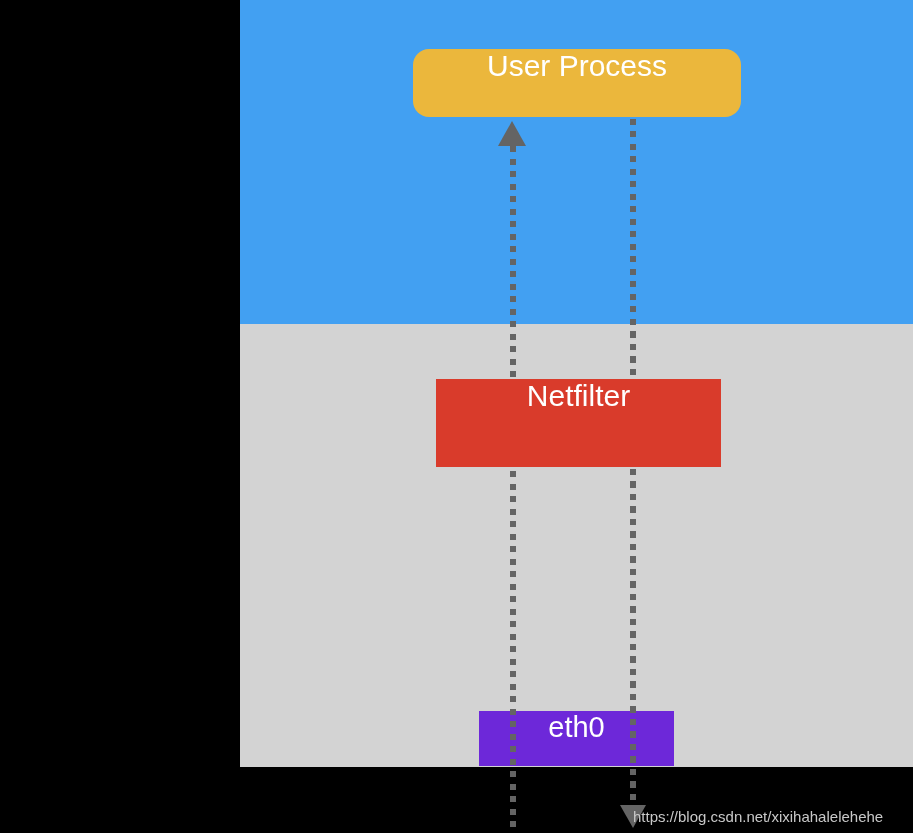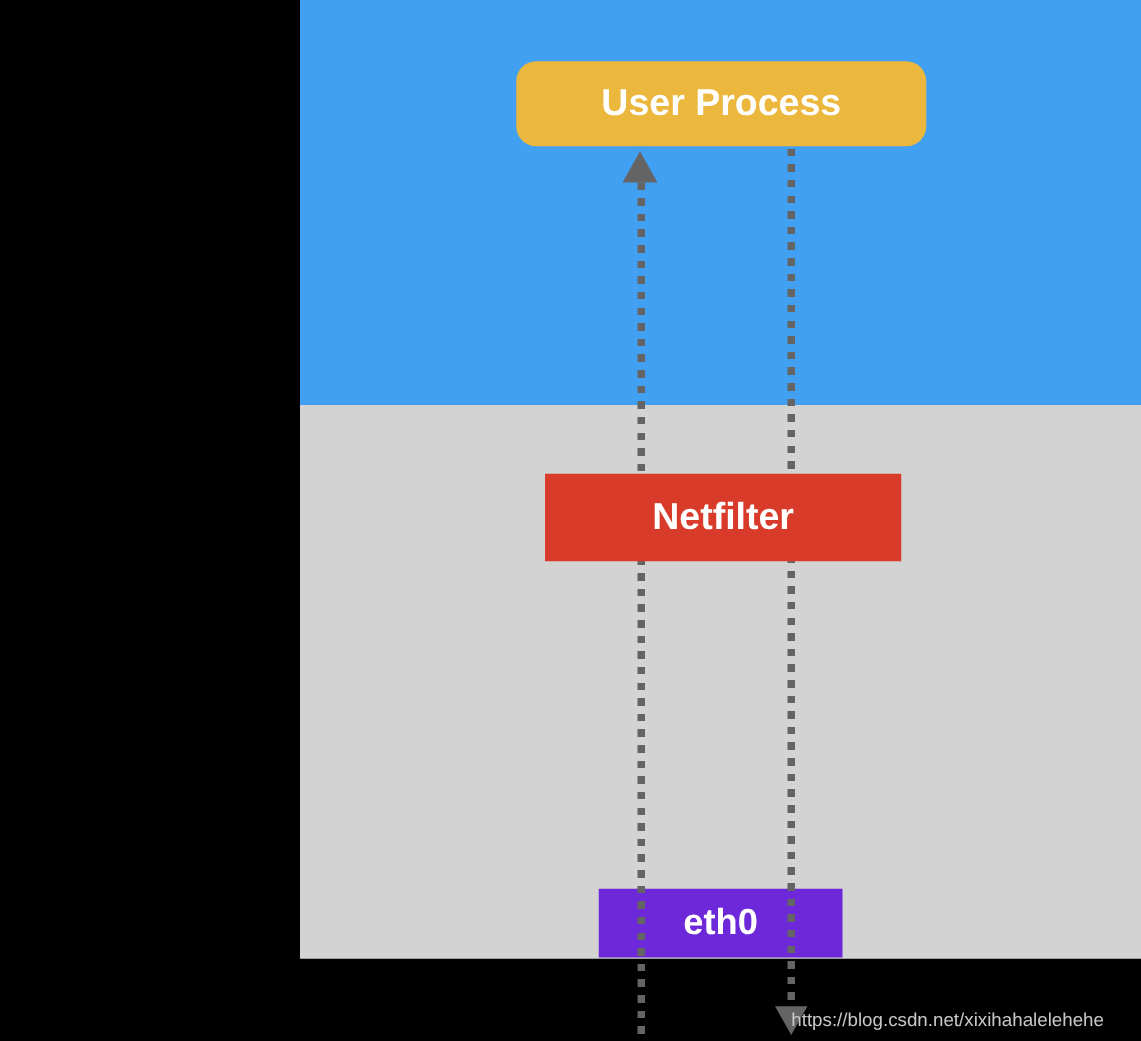--- a/index.html
+++ b/index.html
@@ -27,41 +27,40 @@
     background: #42A0F2;
   }
   .region-kernel-space {
     top: 324px;
     height: 443px;
     background: #D3D3D3;
   }
   .node {
     position: absolute;
     display: flex;
-    align-items: center;
     justify-content: center;
     color: #FFFFFF;
-    font-weight: bold;
+    font-weight: normal;
     text-align: center;
   }
   .node-user-process {
     left: 413px;
     top: 49px;
     width: 328px;
     height: 68px;
     background: #EBB73C;
     border-radius: 16px;
     font-size: 30px;
     z-index: 3;
   }
   .node-netfilter {
     left: 436px;
     top: 379px;
     width: 285px;
-    height: 70px;
+    height: 88px;
     background: #D93B2B;
     font-size: 30px;
     z-index: 3;
   }
   .node-eth0 {
     left: 479px;
     top: 711px;
     width: 195px;
     height: 55px;
     background: #6d28d9;

